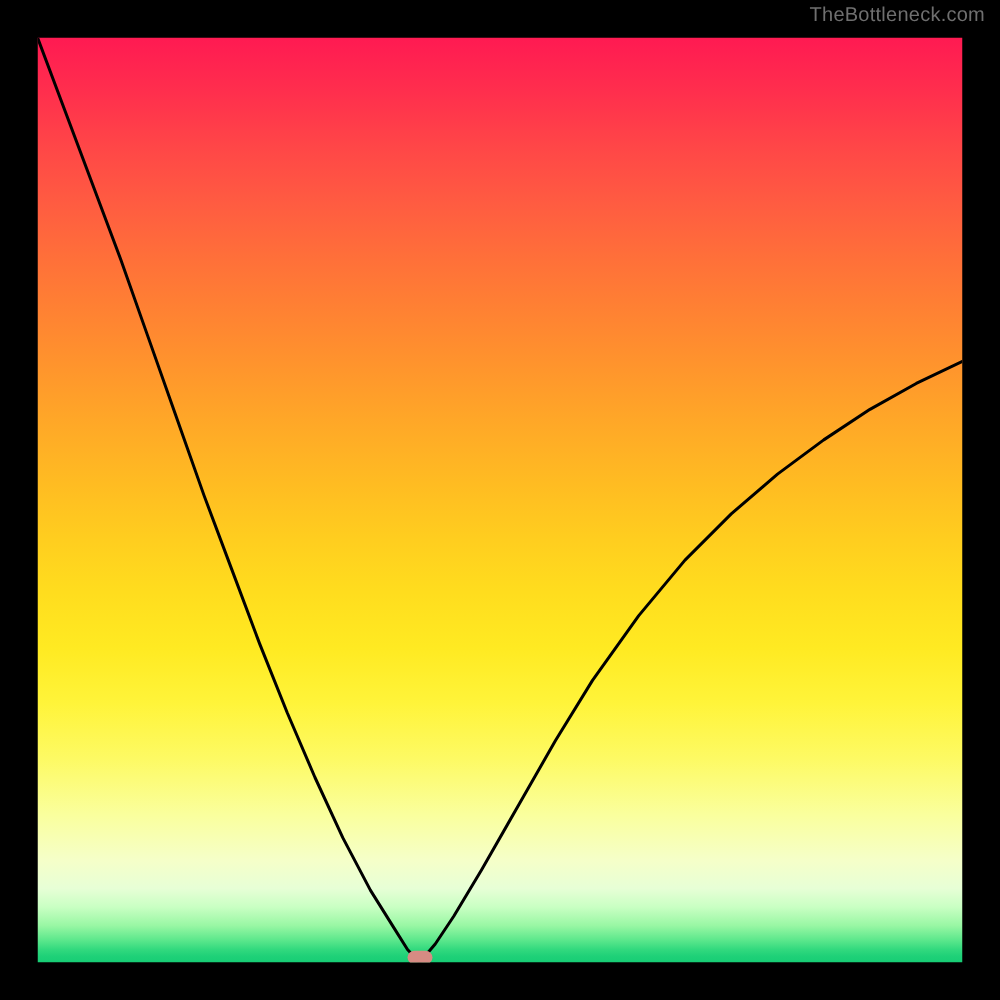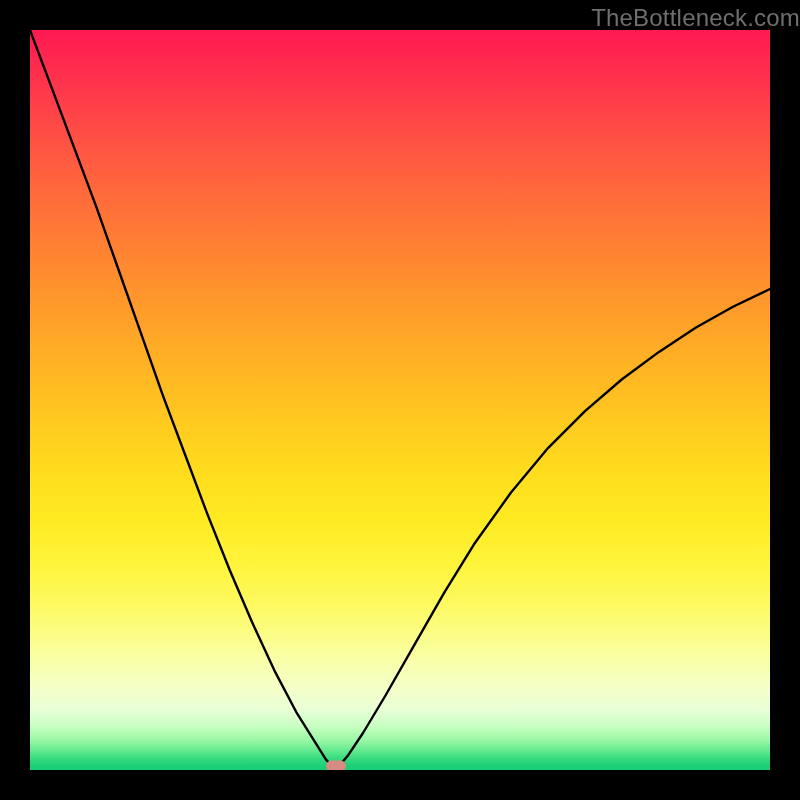--- a/index.html
+++ b/index.html
@@ -63,23 +63,23 @@
     position: absolute;
     width: 20px;
     height: 11px;
     border-radius: 6px;
     background: #d68b83;
     transform: translate(-50%, -50%);
   }
   .watermark {
     position: absolute;
     top: 4px;
-    right: 0;
+    right: 12px;
     color: #6f6f6f;
-    font-size: 24px;
+    font-size: 16px;
     letter-spacing: 0.2px;
     font-weight: 500;
     user-select: none;
   }
 </style>
 </head>
 <body>
 
 <div class="frame">
   <div class="watermark">TheBottleneck.com</div>

